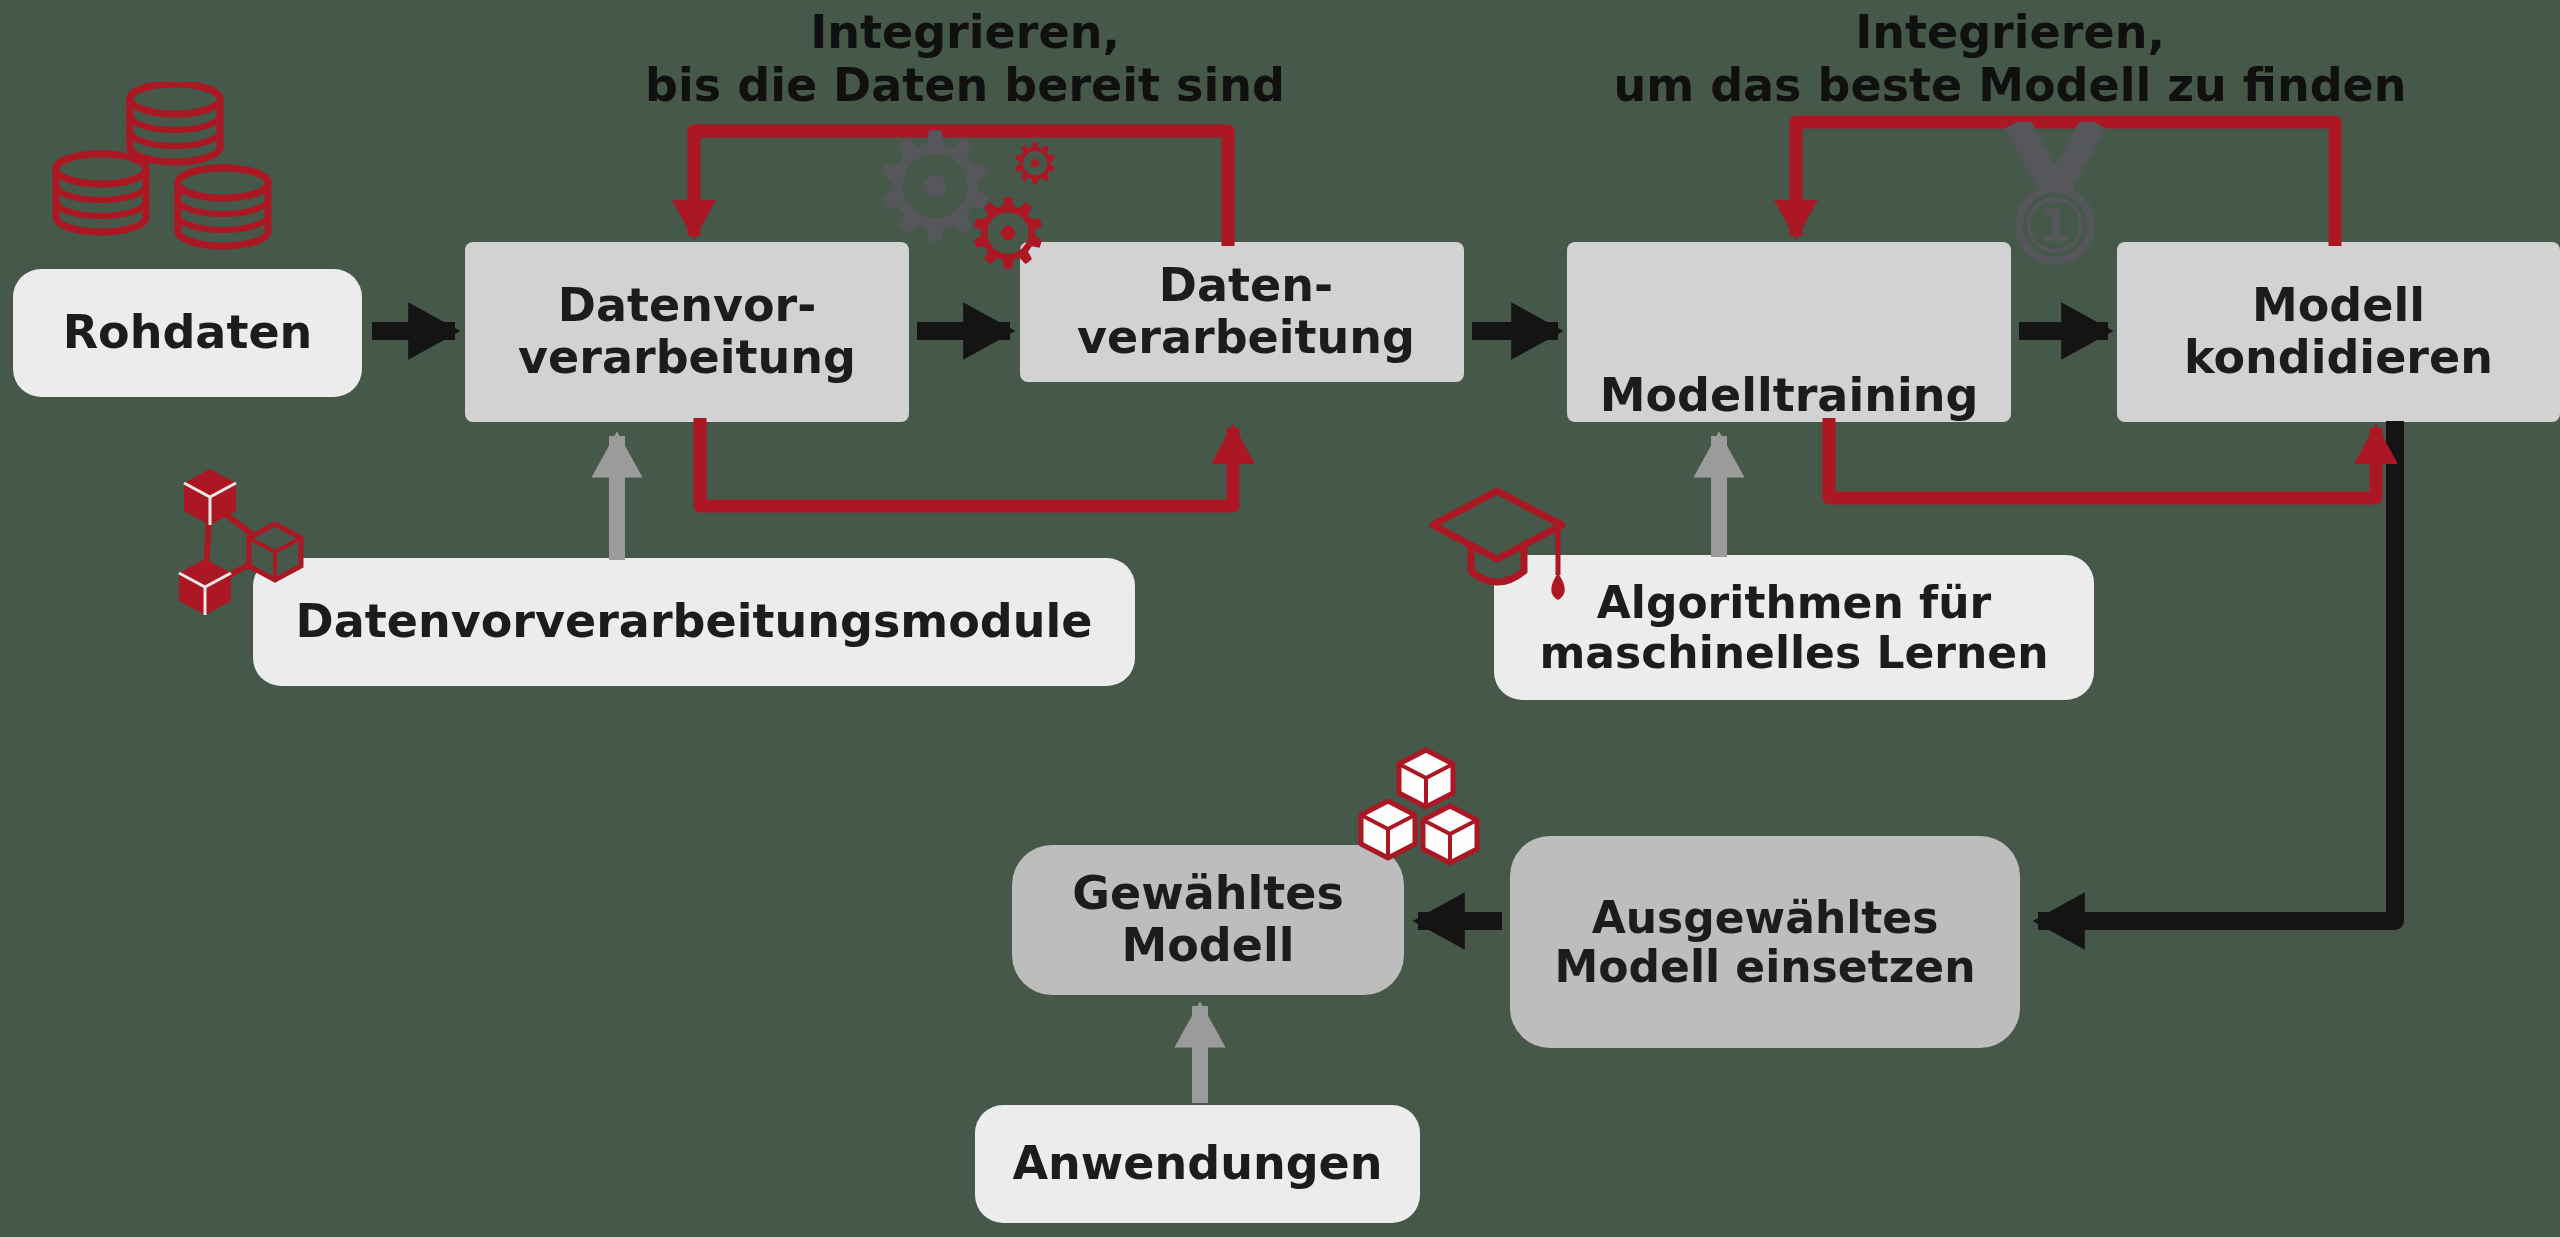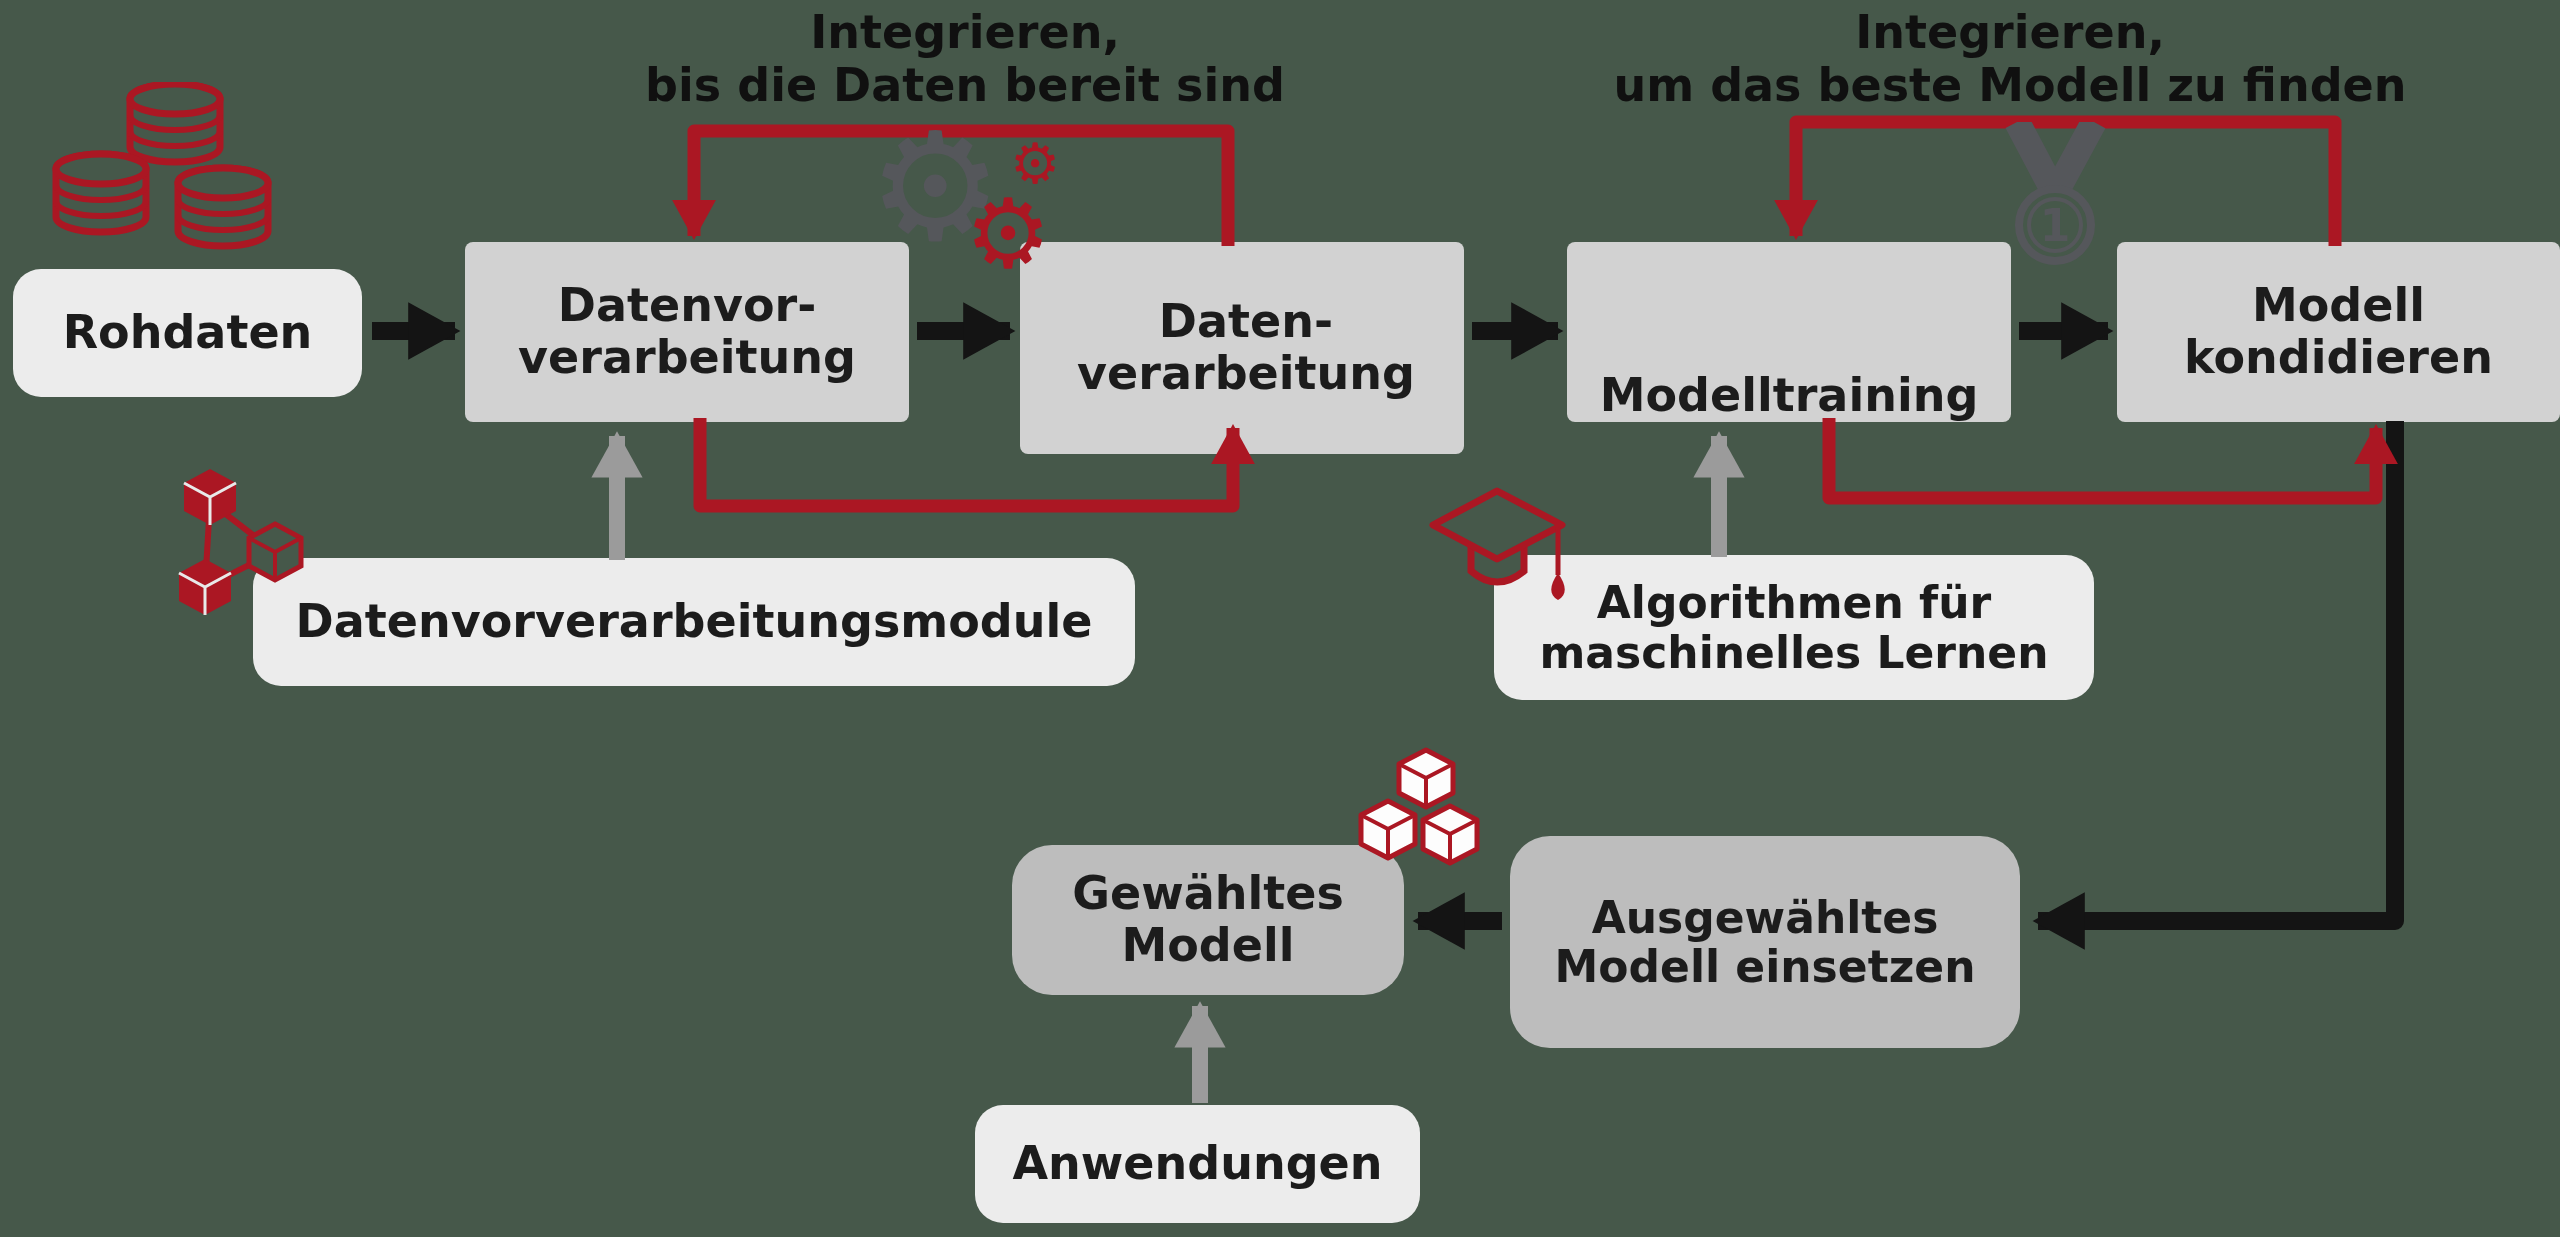--- a/index.html
+++ b/index.html
@@ -42,21 +42,21 @@
 
   <div class="box light" style="left:13px; top:269px; width:349px; height:128px;">
     <span>Rohdaten</span>
   </div>
 
   <div class="box mid" style="left:465px; top:242px; width:444px; height:180px;">
     <span>Datenvor-</span>
     <span>verarbeitung</span>
   </div>
 
-  <div class="box mid" style="left:1020px; top:242px; width:444px; height:212px;padding-left:8px;">
+  <div class="box mid" style="left:1020px; top:242px; width:444px; height:140px;padding-left:8px;">
     <span>Daten-</span>
     <span>verarbeitung</span>
   </div>
 
   <div class="box mid" style="left:1567px; top:242px; width:444px; height:180px;justify-content:flex-end;">
     <span>Modelltraining</span>
   </div>
 
   <div class="box mid" style="left:2117px; top:242px; width:443px; height:180px;">
     <span>Modell</span>

